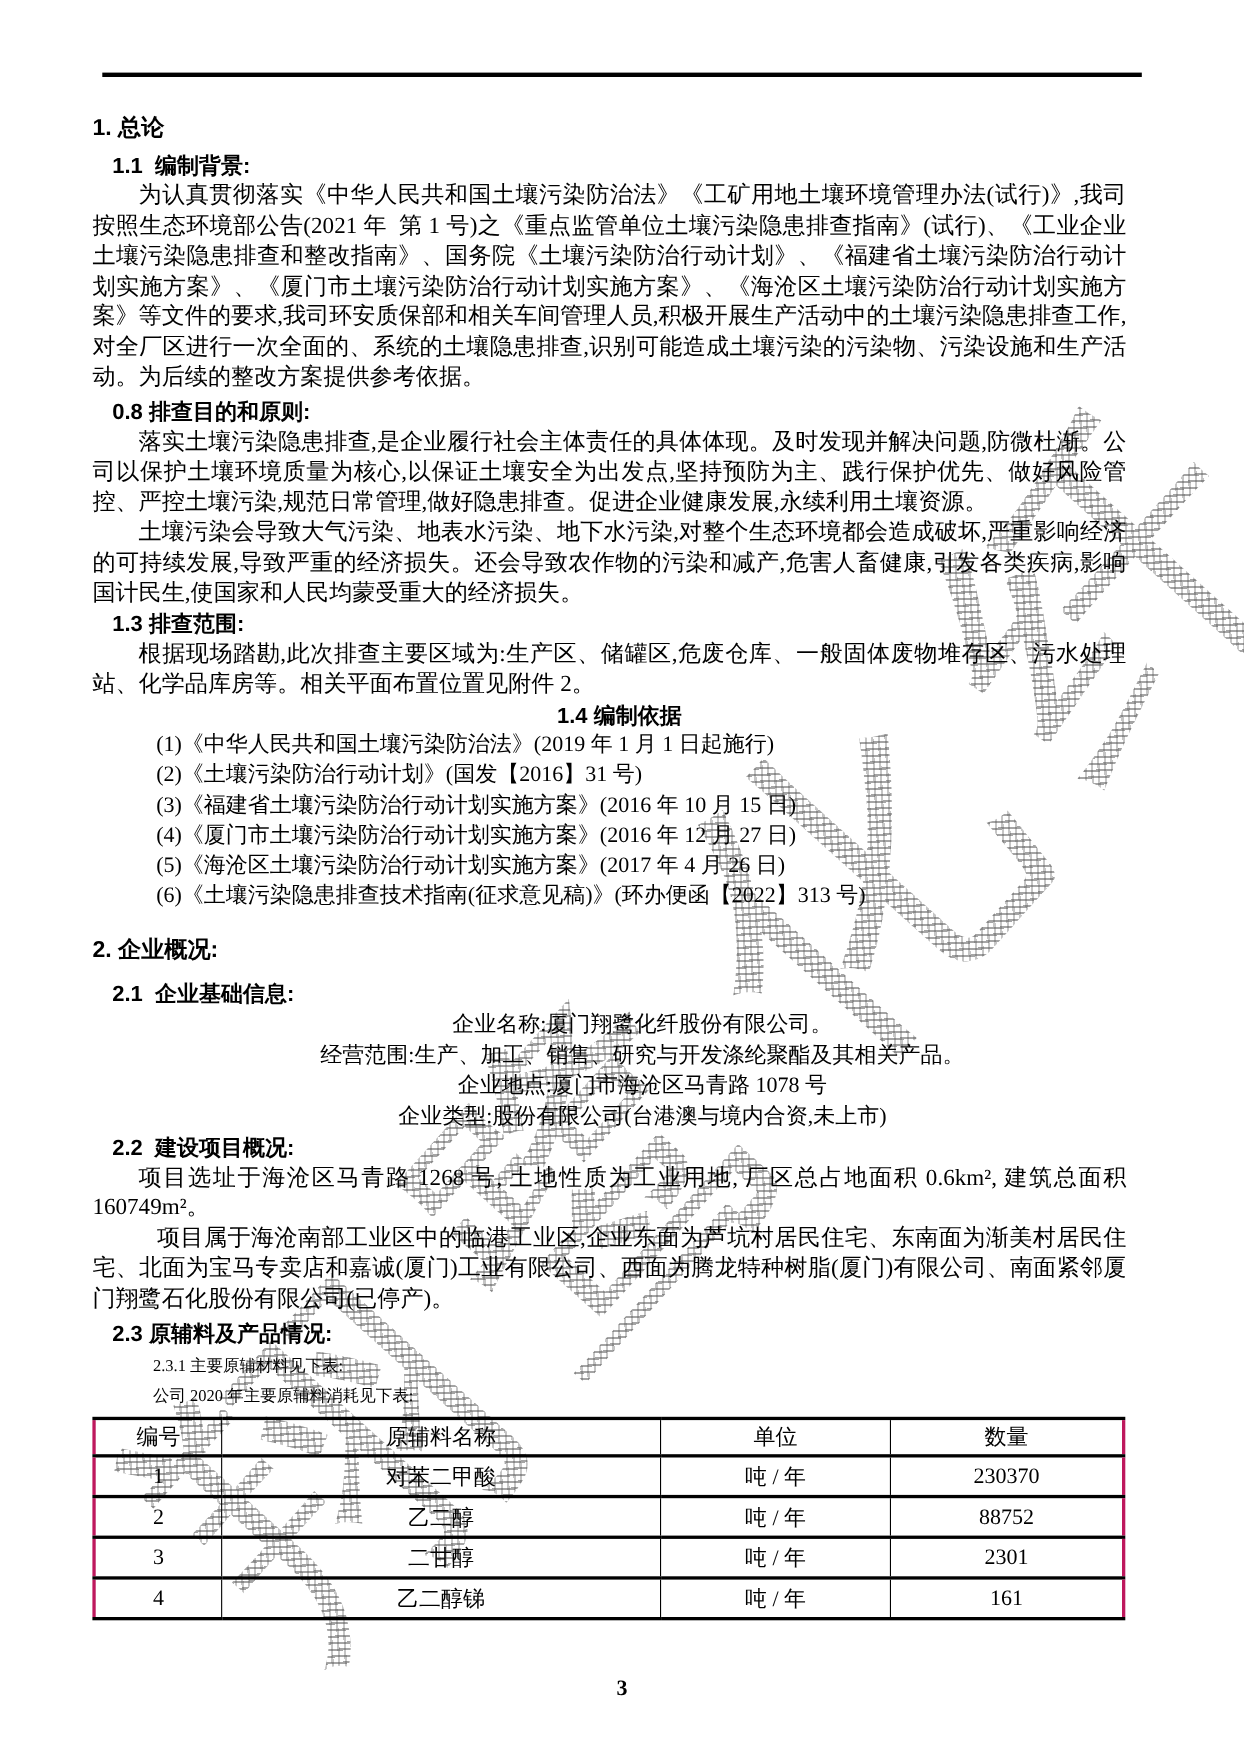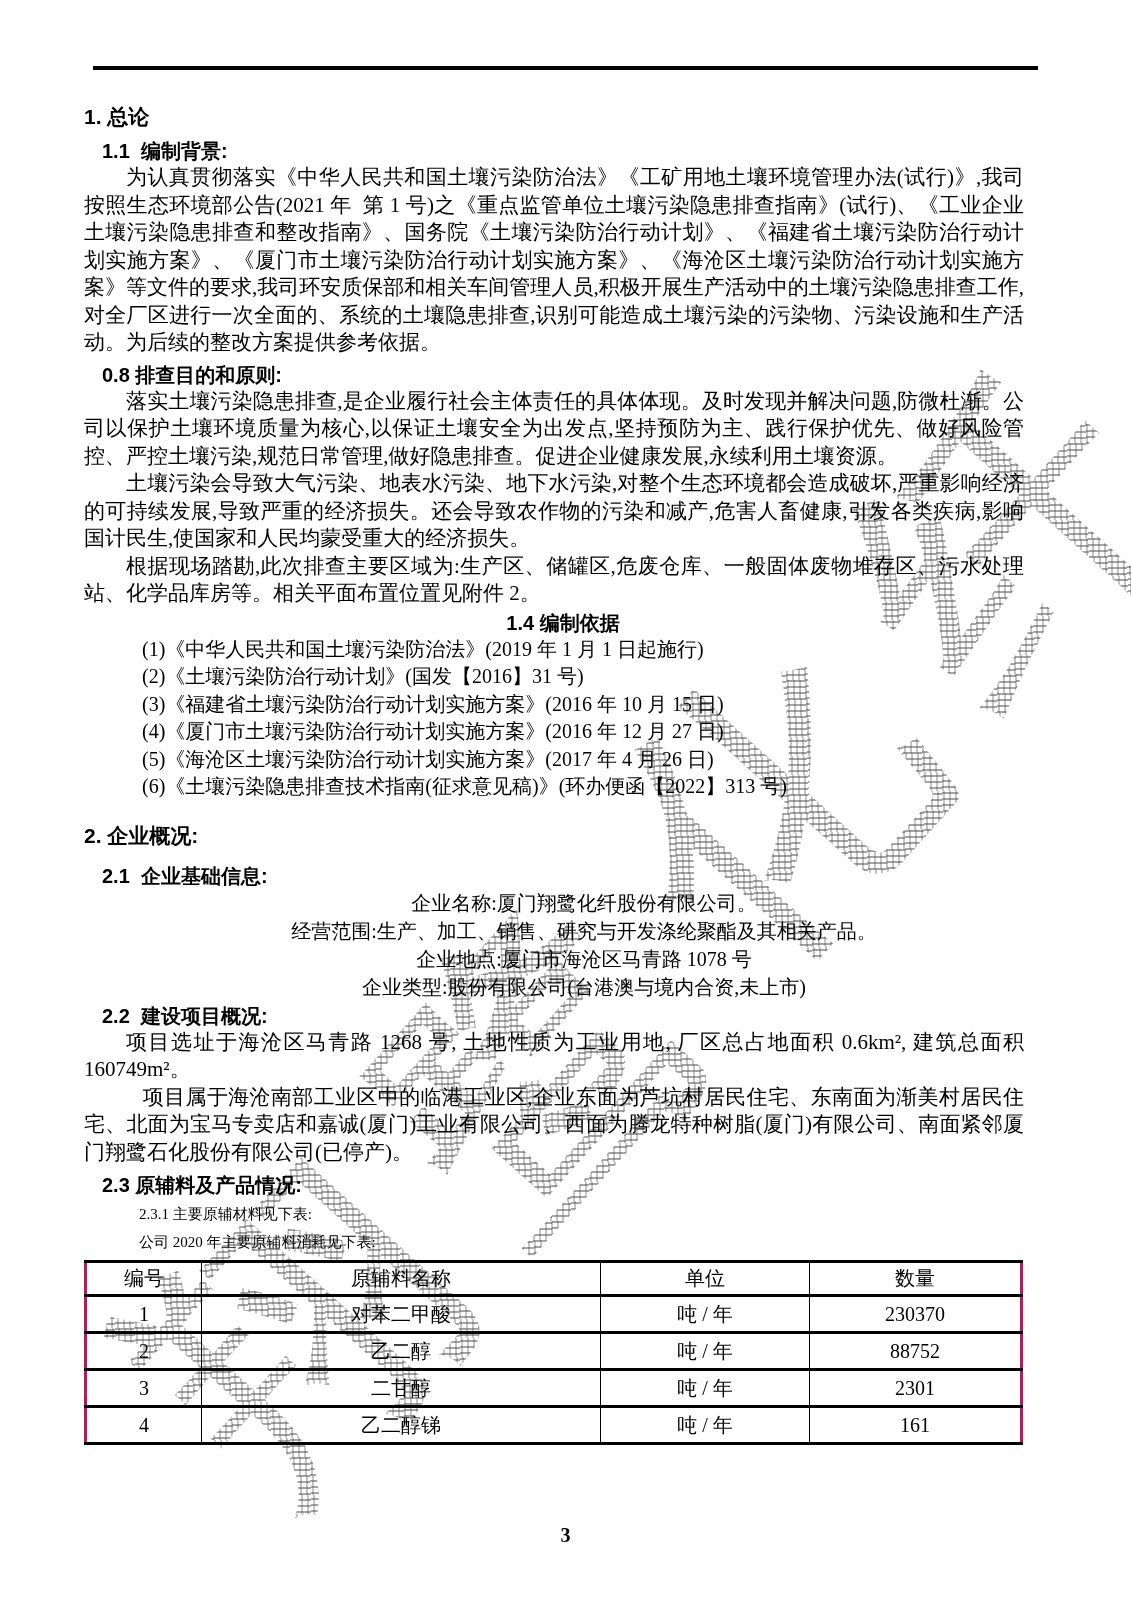--- a/index.html
+++ b/index.html
@@ -87,20 +87,21 @@
 
     <div class="h-main">1. 总论</div>
 
     <div class="h-sub mt-head1">1.1  编制背景:</div>
     <p class="body">为认真贯彻落实《中华人民共和国土壤污染防治法》《工矿用地土壤环境管理办法(试行)》,我司按照生态环境部公告(2021 年  第 1 号)之《重点监管单位土壤污染隐患排查指南》(试行)、《工业企业土壤污染隐患排查和整改指南》、国务院《土壤污染防治行动计划》、《福建省土壤污染防治行动计划实施方案》、《厦门市土壤污染防治行动计划实施方案》、《海沧区土壤污染防治行动计划实施方案》等文件的要求,我司环安质保部和相关车间管理人员,积极开展生产活动中的土壤污染隐患排查工作,对全厂区进行一次全面的、系统的土壤隐患排查,识别可能造成土壤污染的污染物、污染设施和生产活动。为后续的整改方案提供参考依据。</p>
 
     <div class="h-sub mt-s12">0.8 排查目的和原则:</div>
     <p class="body">落实土壤污染隐患排查,是企业履行社会主体责任的具体体现。及时发现并解决问题,防微杜渐。公司以保护土壤环境质量为核心,以保证土壤安全为出发点,坚持预防为主、践行保护优先、做好风险管控、严控土壤污染,规范日常管理,做好隐患排查。促进企业健康发展,永续利用土壤资源。</p>
     <p class="body">土壤污染会导致大气污染、地表水污染、地下水污染,对整个生态环境都会造成破坏,严重影响经济的可持续发展,导致严重的经济损失。还会导致农作物的污染和减产,危害人畜健康,引发各类疾病,影响国计民生,使国家和人民均蒙受重大的经济损失。</p>
 
+    <div class="h-sub mt-s13">1.3 排查范围:</div>
     <p class="body">根据现场踏勘,此次排查主要区域为:生产区、储罐区,危废仓库、一般固体废物堆存区、污水处理站、化学品库房等。相关平面布置位置见附件 2。</p>
 
     <div class="h-sub mt-s14">1.4 编制依据</div>
     <div class="ref-item">(1)《中华人民共和国土壤污染防治法》(2019 年 1 月 1 日起施行)</div>
     <div class="ref-item">(2)《土壤污染防治行动计划》(国发【2016】31 号)</div>
     <div class="ref-item">(3)《福建省土壤污染防治行动计划实施方案》(2016 年 10 月 15 日)</div>
     <div class="ref-item">(4)《厦门市土壤污染防治行动计划实施方案》(2016 年 12 月 27 日)</div>
     <div class="ref-item">(5)《海沧区土壤污染防治行动计划实施方案》(2017 年 4 月 26 日)</div>
     <div class="ref-item">(6)《土壤污染隐患排查技术指南(征求意见稿)》(环办便函【2022】313 号)</div>
 

